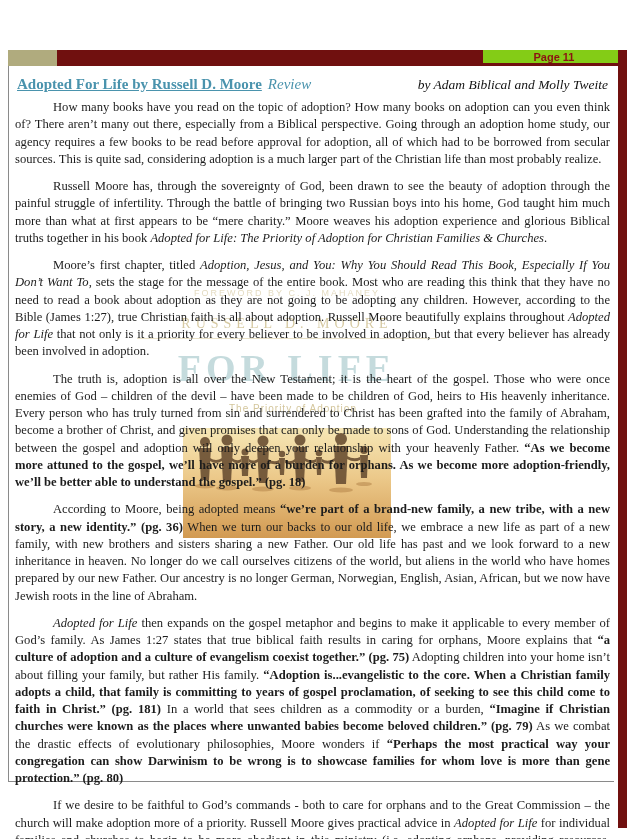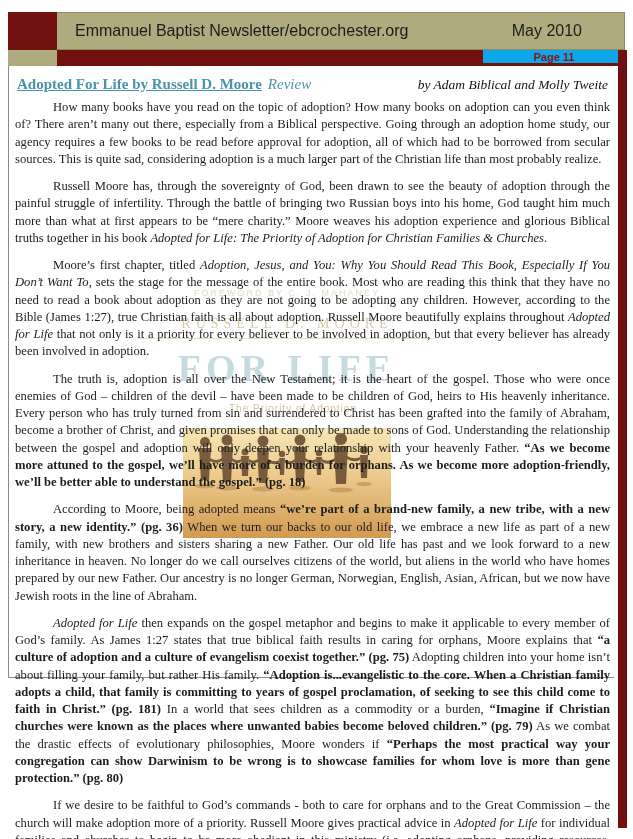--- a/index.html
+++ b/index.html
@@ -25,33 +25,33 @@
   }
   .hdr-title{margin-left:18px;flex:1;}
   .hdr-date{margin-right:42px;}
   .hdr-row2{
     position:absolute;left:8px;top:50px;width:617px;height:16px;
     display:flex;
   }
   .hdr-sq2{width:49px;height:16px;background:#b0ab7e;flex:0 0 auto;}
   .hdr-bar{width:426px;height:16px;background:#70100f;flex:0 0 auto;}
   .hdr-pagebox{
-    flex:1;background:#0ea5e9;border-bottom:3px solid #70100f;
+    flex:1;background:#84cc16;border-bottom:3px solid #70100f;
     display:flex;align-items:center;justify-content:center;
     font-family:"Liberation Sans", sans-serif;
     font-weight:bold;font-size:11px;color:#8b1212;
   }
   
   .right-strip{
     position:absolute;top:50px;right:6px;width:9px;height:778px;
     background:#70100f;
   }
   
   .content{
-    position:absolute;left:8px;top:66px;width:606px;height:612px;
+    position:absolute;left:8px;top:66px;width:606px;height:716px;
     border-left:1px solid #8a8a8a;border-bottom:1px solid #8a8a8a;
     background:transparent;
     box-sizing:border-box;
     padding:8px 4px 0 6px;
   }
   .title-row{
     position:relative;z-index:2;
     display:flex;justify-content:space-between;align-items:baseline;
     padding:2px 2px 0 2px;
   }
@@ -117,27 +117,20 @@
     margin:14px auto 0 auto;
     width:208px;height:110px;
     display:block;
   }
 </style>
 </head>
 <body>
 
 <div class="page">
 
-  <div class="hdr-row1">
-    <div class="hdr-sq1"></div>
-    <div class="hdr-band">
-      <span class="hdr-title">Emmanuel Baptist Newsletter/ebcrochester.org</span>
-      <span class="hdr-date">May  2010</span>
-    </div>
-  </div>
 
   <div class="hdr-row2">
     <div class="hdr-sq2"></div>
     <div class="hdr-bar"></div>
     <div class="hdr-pagebox">
       <span>Page 11</span>
     </div>
   </div>
 
   <div class="right-strip"></div>

